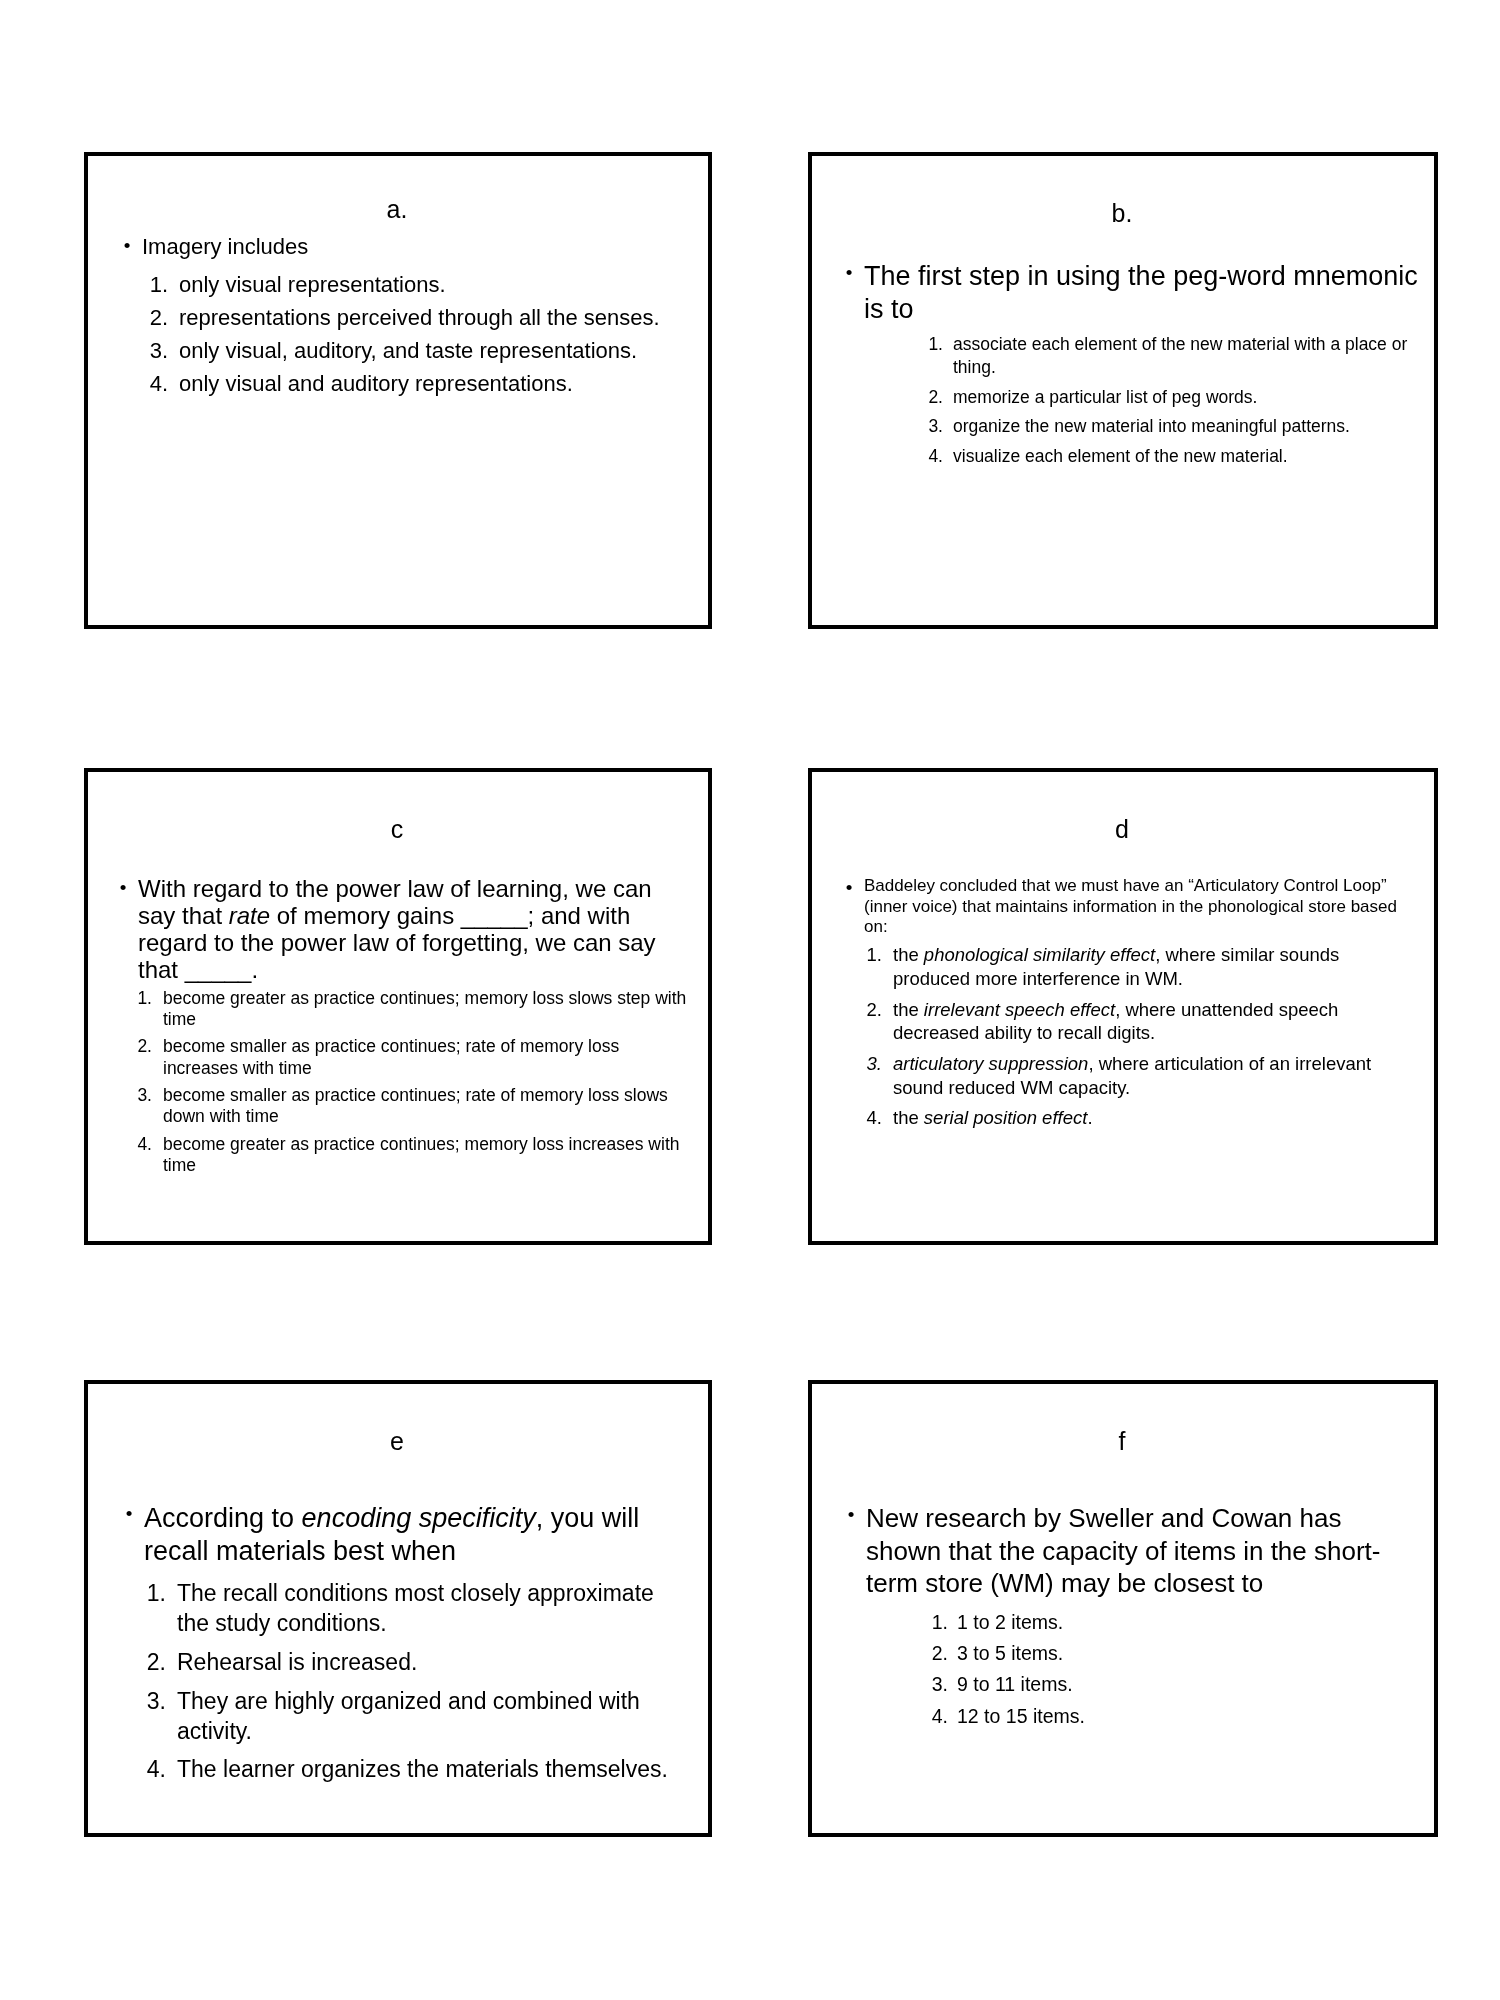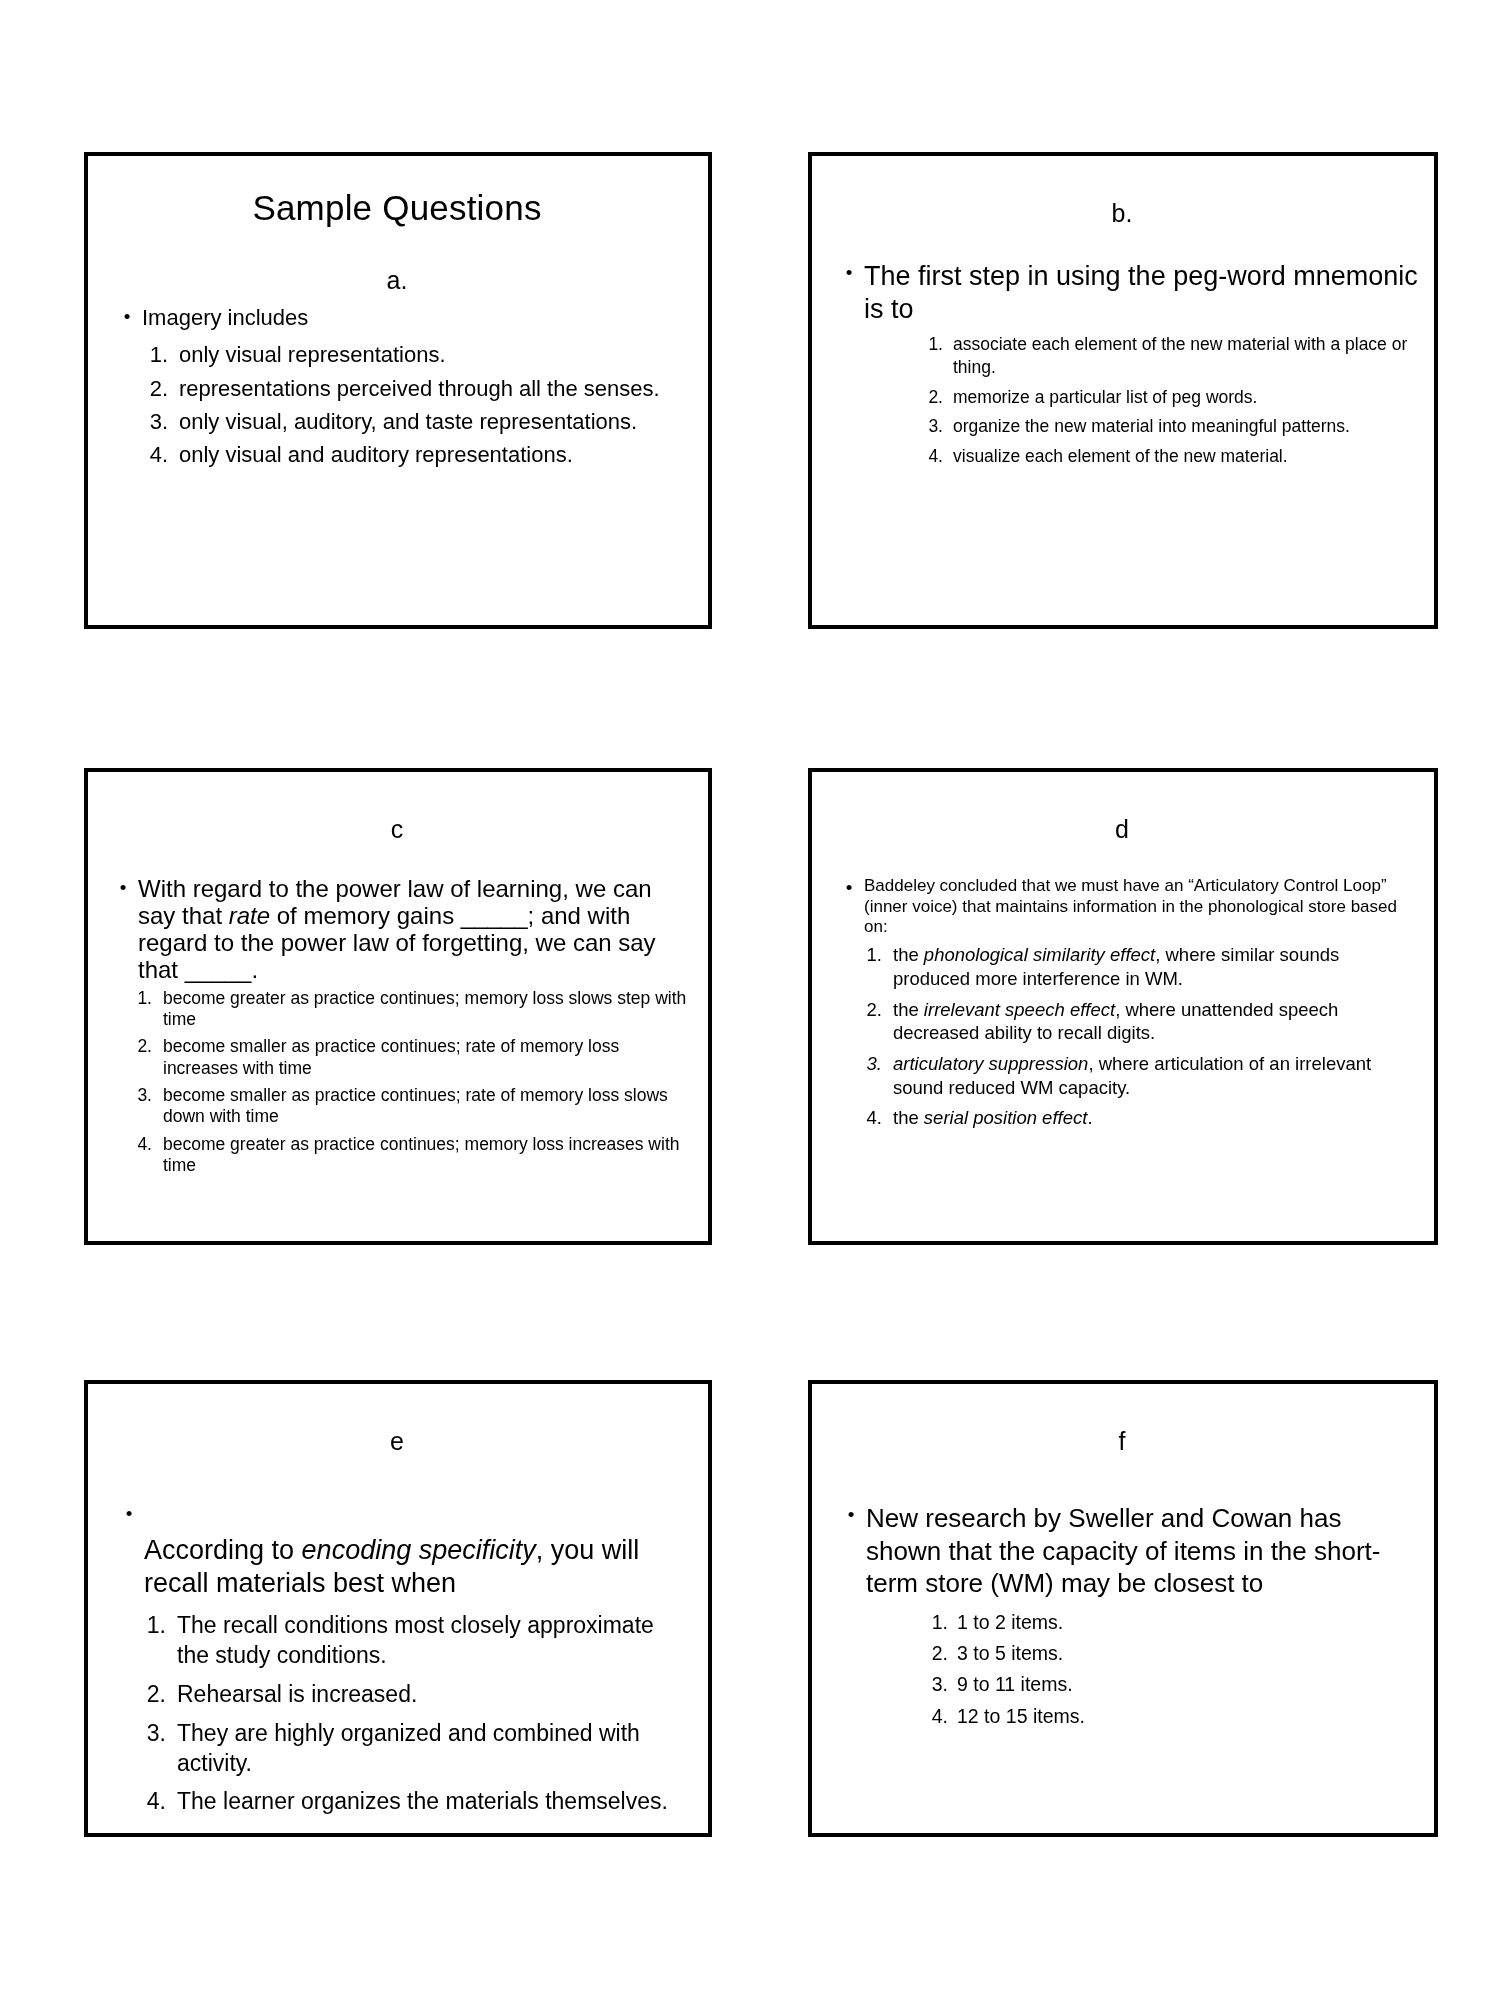--- a/index.html
+++ b/index.html
@@ -90,21 +90,21 @@
 
   .sc .bullet-row { margin: 34px 0 0 6px; }
   .sc .bullet-text { font-size: 24px; line-height: 1.12; }
   .sc .bullet-dot  { line-height: 1.25; }
 
   .sd .bullet-row { margin: 34px 0 0 8px; }
   .sd .bullet-text { font-size: 17px; line-height: 1.2; }
   .sd .bullet-dot  { line-height: 1.3; }
 
   .se .bullet-row { margin: 48px 0 0 12px; }
-  .se .bullet-text { font-size: 27px; line-height: 1.2; margin-top: 32px; }
+  .se .bullet-text { font-size: 27px; line-height: 1.2; }
   .se .bullet-dot  { line-height: 1.3; }
 
   .sf .bullet-row { margin: 48px 0 0 10px; }
   .sf .bullet-text { font-size: 26px; line-height: 1.25; }
   .sf .bullet-dot  { line-height: 1.35; }
 
   
   ol.options {
     list-style: none;
     margin: 0;
@@ -151,21 +151,20 @@
 
   em { }
 </style>
 </head>
 <body>
 
 <div class="page">
 
   <div class="slide col-left row-1 sa">
     <div class="body-area">
-      <div class="slide-main-title">Sample Questions</div>
       <div class="letter-label letter-a">a.</div>
       <div class="bullet-row">
         <span class="bullet-dot">•</span>
         <span class="bullet-text">Imagery includes</span>
       </div>
       <ol class="options">
         <li>
           <span class="num">1.</span>
           <span class="opt">only visual representations.</span>
         </li>

